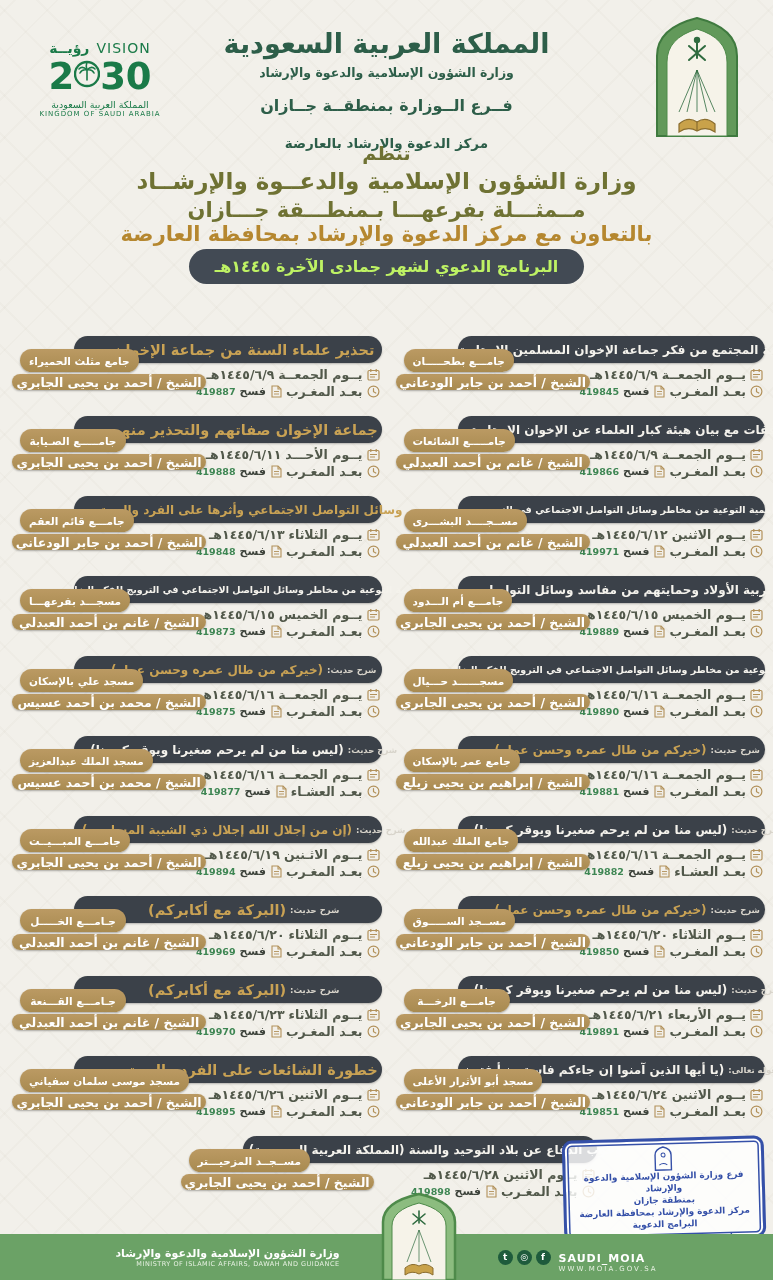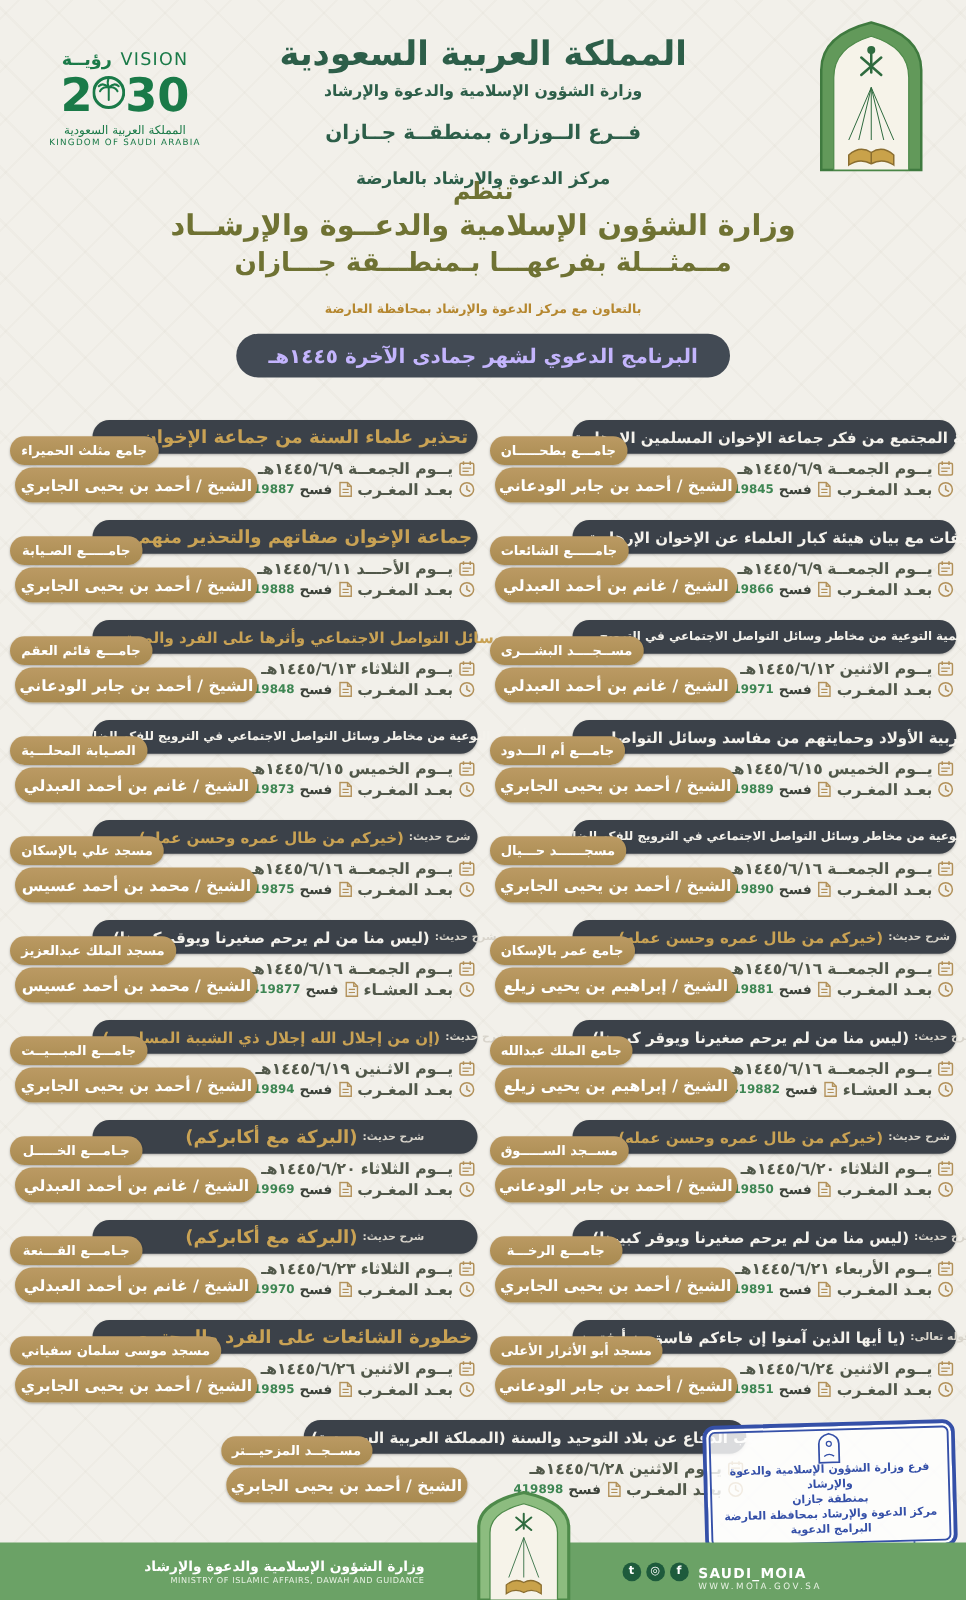--- a/index.html
+++ b/index.html
@@ -26,48 +26,48 @@
   .b-callig{ font-size:27px; font-weight:bold; letter-spacing:-1px; line-height:1.15;}
   .b-l1{ font-size:12.5px; font-weight:bold; margin-top:6px; }
   .b-l2{ font-size:16px; font-weight:bold; margin-top:16px; }
   .b-l3{ font-size:13.5px; font-weight:bold; margin-top:20px; }
   .emblem{ position:absolute; right:28px; top:12px; }
   
   .intro{ position:absolute; top:142px; left:0; right:0; text-align:center; }
   .i-org{ font-size:19px; font-weight:bold; color:#6f7233; }
   .i-l1{ font-size:23px; font-weight:bold; color:#6f7233; margin-top:4px; }
   .i-l2{ font-size:21px; font-weight:bold; color:#6f7233; margin-top:4px;text-align:center; }
-  .i-l3{ font-size:10px; font-weight:bold; color:#b5872f; margin-top:20px; }
-  .i-banner{ display:inline-block; margin-top:14px; background:#424a54; color:#c4b5fd;
+  .i-l3{ font-size:21px; font-weight:bold; color:#b5872f; margin-top:0; }
+  .i-banner{ display:inline-block; margin-top:3px; background:#424a54; color:#bef264;
     font-size:16px; font-weight:bold; padding:8px 26px; border-radius:20px; }
   
   .grid{ position:absolute; top:336px; left:8px; right:8px; display:grid;
     grid-template-columns:1fr 1fr; column-gap:10px; row-gap:9px; grid-auto-rows:71px; direction:rtl; }
   .card{ position:relative; }
   .card.center{ grid-column:1 / -1; width:420px; margin:0 auto; }
   .topic-pill{ position:absolute; top:0; right:0; left:66px; height:27px; background:#3b4149;
     border-radius:16px; display:flex; align-items:center; justify-content:center; gap:4px;
     padding:0 12px 0 44px; white-space:nowrap; box-shadow:0 1px 2px rgba(0,0,0,0.25); }
   .topic-prefix{ font-size:8.5px; color:#d8d4cb; font-weight:bold; }
   .topic-text{ font-weight:bold; }
   .twhite .topic-text{ color:#f4f2ec; }
   .tgold  .topic-text{ color:#c9a254; }
   .sz-s .topic-text{ font-size:9.5px; }
   .sz-m .topic-text{ font-size:12px; }
   .sz-l .topic-text{ font-size:14.5px; }
-  .mosque-pill{ position:absolute; left:0; top:13px; min-width:106px; height:23px;
+  .mosque-pill{ position:absolute; left:12px; top:13px; min-width:106px; height:23px;
     background:linear-gradient(#bb9a63,#a88a50); border-radius:12px; color:#fff;
     font-size:10.5px; font-weight:bold; display:flex; align-items:center; justify-content:center;
     padding:0 9px; white-space:nowrap; z-index:2; box-shadow:0 1px 2px rgba(0,0,0,0.3); }
   .dt{ position:absolute; right:2px; top:31px; display:flex; flex-direction:column; gap:2px; }
   .dt-line{ display:flex; align-items:center; gap:4px; font-size:12.5px; font-weight:bold; color:#51584a; white-space:nowrap; }
   .dt-line .ico{ flex:0 0 auto; display:inline-flex; }
   .permit-label{ font-size:11px; color:#3c423a; }
   .permit-no{ font-size:9.5px; color:#3e8653; direction:ltr; font-weight:bold; }
-  .sheikh-pill{ position:absolute; left:4px; top:38px; width:52%; height:28px;
+  .sheikh-pill{ position:absolute; left:4px; top:38px; width:52%; height:16px;
     background:linear-gradient(#bb9a63,#a88a50); border-radius:14px; color:#fff;
     font-size:12.5px; font-weight:bold; display:flex; align-items:center; justify-content:center;
     white-space:nowrap; box-shadow:0 1px 2px rgba(0,0,0,0.3); }
   .card.center .sheikh-pill{ width:46%; }
   
   .stamp{ position:absolute; right:8px; top:1138px; width:202px; height:102px;
     transform:rotate(-1.6deg); border:3px solid #3550a8; border-radius:10px;
     box-shadow:inset 0 0 0 2px #fff, inset 0 0 0 3.5px #3550a8;
     background:rgba(255,255,255,0.82); color:#3550a8; text-align:center; padding:4px 8px 3px; }
   .stamp .s-ico{ line-height:0; }
@@ -444,21 +444,21 @@
           <span class="permit-no">419889</span>
         </div>
       </div>
       <div class="sheikh-pill">الشيخ / أحمد بن يحيى الجابري</div>
     </div>
       <div class="card">
       <div class="topic-pill twhite sz-s">
 
         <span class="topic-text">أهمية التوعية من مخاطر وسائل التواصل الاجتماعي في الترويج للفكر الضال</span>
       </div>
-      <div class="mosque-pill">الصـيابة المحلـــية</div>
+      <div class="mosque-pill">مسجـــد بفرعهـــا</div>
       <div class="dt">
         <div class="dt-line">
           <span class="ico">
               <svg width="13" height="13" viewBox="0 0 13 13">
                 <rect x="1" y="2.5" width="11" height="9.5" rx="1.2" fill="none" stroke="#b2915a" stroke-width="1.2"></rect>
                 <line x1="3.8" y1="1" x2="3.8" y2="4" stroke="#b2915a" stroke-width="1.2"></line>
                 <line x1="9.2" y1="1" x2="9.2" y2="4" stroke="#b2915a" stroke-width="1.2"></line>
                 <line x1="3" y1="6.5" x2="10" y2="6.5" stroke="#b2915a" stroke-width="1"></line>
                 <line x1="3" y1="9" x2="8" y2="9" stroke="#b2915a" stroke-width="1"></line>
               </svg>

